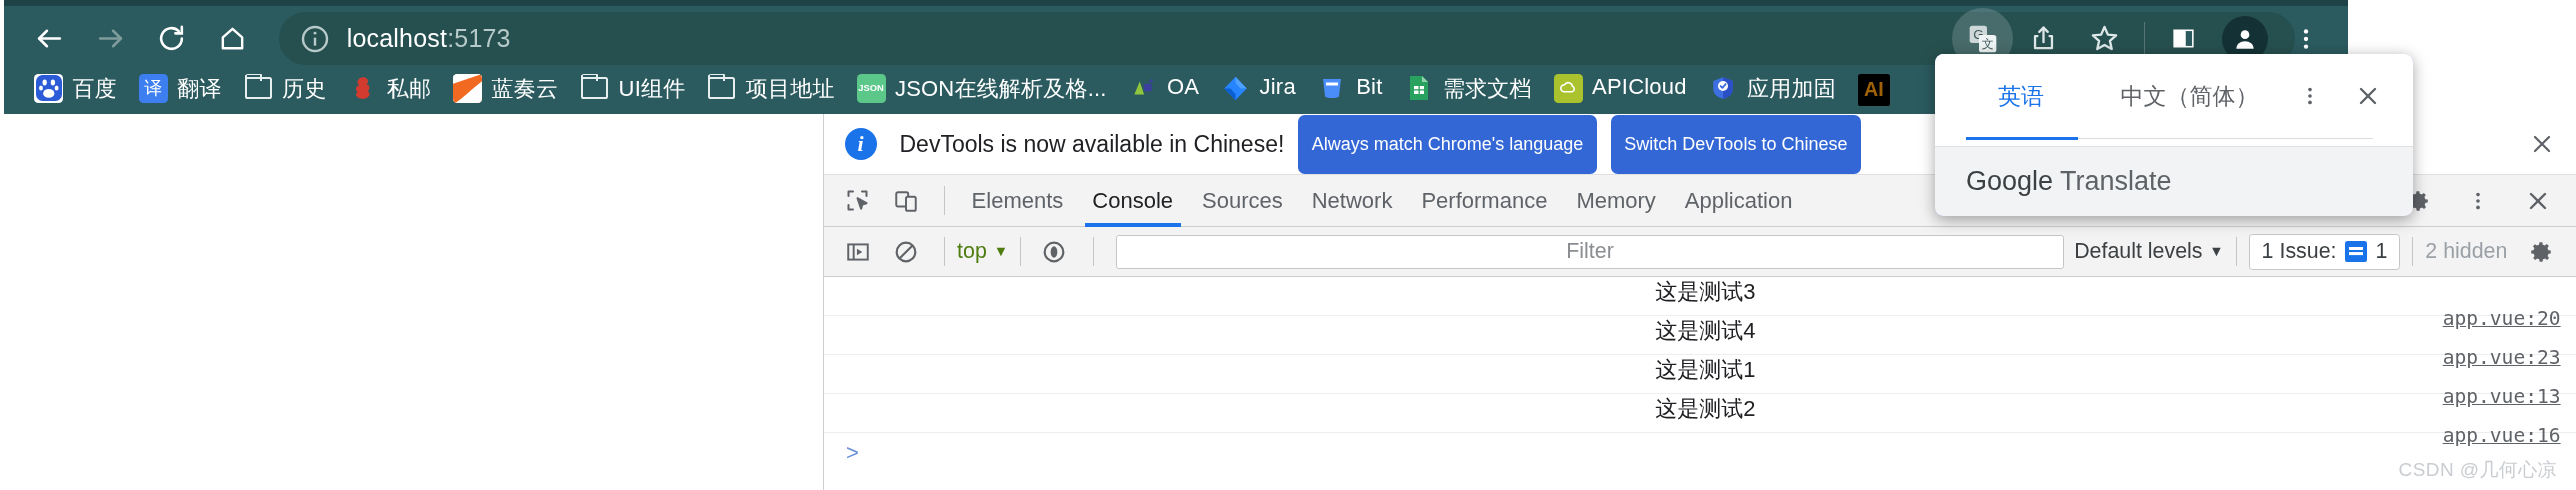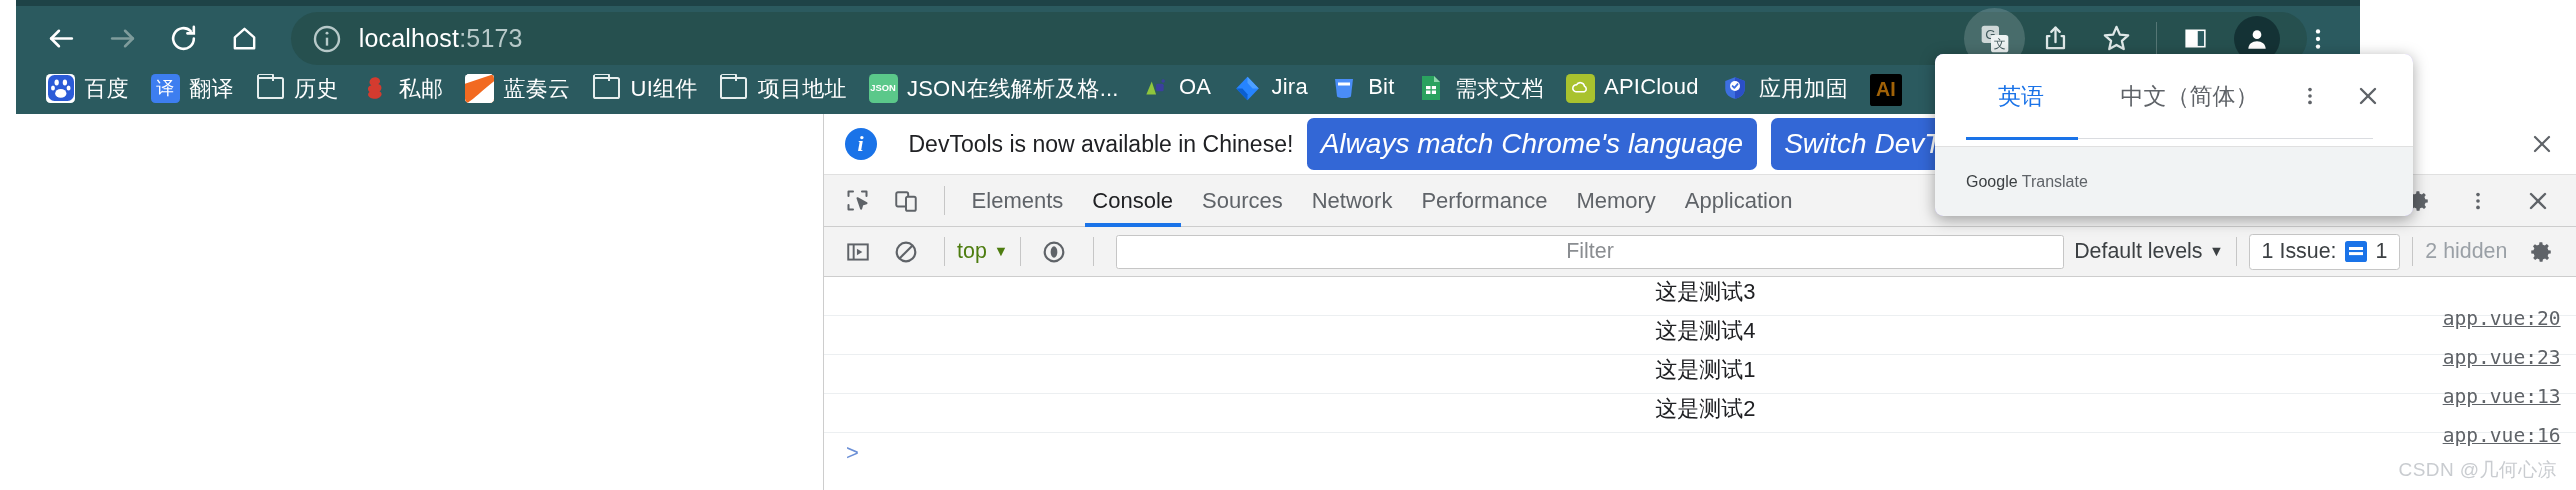--- a/index.html
+++ b/index.html
@@ -5,21 +5,21 @@
   * { box-sizing: border-box; margin: 0; padding: 0; }
   html, body { width: 2576px; height: 490px; overflow: hidden; }
   body {
     font-family: "Liberation Sans", "DejaVu Sans", sans-serif;
     background: #ffffff;
     -webkit-font-smoothing: antialiased;
   }
 
   
   .browser-chrome {
-    position: absolute; left: 16px; top: 0; width: 2344px; height: 114px;
+    position: absolute; left: 4px; top: 0; width: 2344px; height: 114px;
     background: #2b5a5f;
     padding-left: 32px;
   }
   .chrome-topline {
     position: absolute; left:0; top:0; width:100%; height:6px;
     background:#1e4347;
   }
 
   
   .navbar {
@@ -104,25 +104,25 @@
   .dt-banner {
     height: 61px; background: #ffffff; border-bottom: 0.9px solid #e0e0e0;
     display: flex; align-items: center; padding: 0 12px 0 20.5px;
   }
   .info-dot {
     width: 32px; height: 32px; border-radius: 50%; background: #1a73e8;
     color: #fff; font-size: 22px; font-weight: bold; display:flex;
     align-items:center; justify-content:center; flex:0 0 auto; font-style: italic;
     font-family: "Liberation Serif", serif;
   }
-  .banner-text { font-size: 23px; color: #202124; margin-left: 32px; white-space: nowrap; }
+  .banner-text { font-size: 23px; color: #202124; margin-left: 23px; white-space: nowrap; }
   .banner-btn {
-    margin-left: 13.7px; background:#3367d6; color:#fff; font-size: 28px;
-    border: none; border-radius: 6.8px; height: 52px; padding: 0 13.7px;
-    white-space: nowrap; cursor: pointer; font-family: inherit; font-style: italic;
+    margin-left: 13.7px; background:#3367d6; color:#fff; font-size: 18px;
+    border: none; border-radius: 6.8px; height: 59px; padding: 0 13.7px;
+    white-space: nowrap; cursor: pointer; font-family: inherit;
   }
   .banner-x {
     margin-left: auto; width: 44px; height: 44px; display:flex;
     align-items:center; justify-content:center; flex:0 0 auto;
   }
 
   .dt-tabs {
     height: 52px; background: #f3f3f3; border-bottom: 0.9px solid #cdcdcd;
     display: flex; align-items: center; padding-left: 12px; position: relative;
   }
@@ -207,21 +207,21 @@
   .gt-tab.sel { color:#1a73e8; }
   .gt-underline {
     position:absolute; left: 31px; bottom: 6.8px; width: 407px; height: 1.7px; background:#dadce0;
   }
   .gt-underline .on { position:absolute; left:0; top:-0.9px; width: 112px; height: 3.4px; background:#1a73e8; }
   .gt-ico { width: 46px; height: 46px; display:flex; align-items:center; justify-content:center; flex:0 0 auto; cursor:pointer;}
   .gt-foot {
     height: 70px; background:#f1f3f4; border-top:0.9px solid #e0e0e0;
     display:flex; align-items:center; padding-left: 31px;
   }
-  .gt-foot-text { font-size: 16px; color:#5f6368; }
+  .gt-foot-text { font-size: 27px; color:#5f6368; }
   .gt-foot-text b { font-weight: normal; color:#3c4043; }
 
   
   .watermark {
     position:absolute; right: 19px; bottom: 6.8px; font-size: 19px; color:#c9ccd0;
     letter-spacing: 0.4px;
   }
 </style>
 </head>
 <body>

